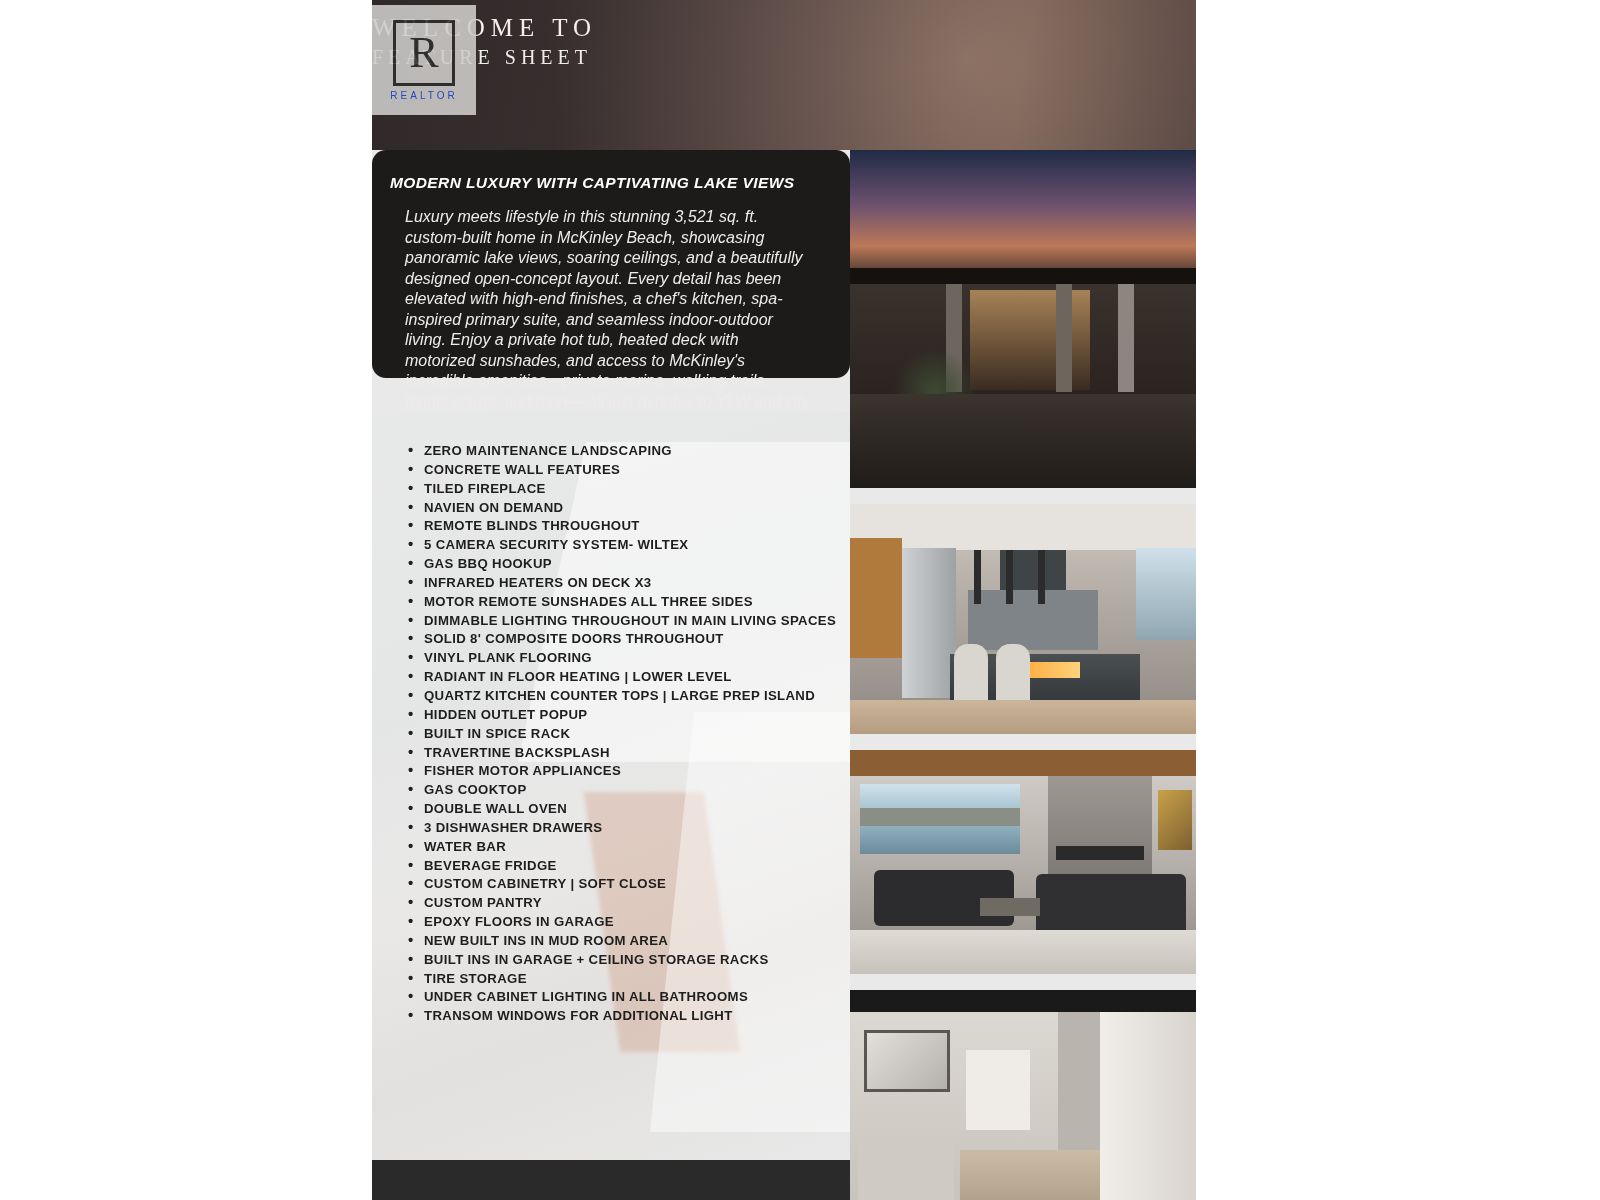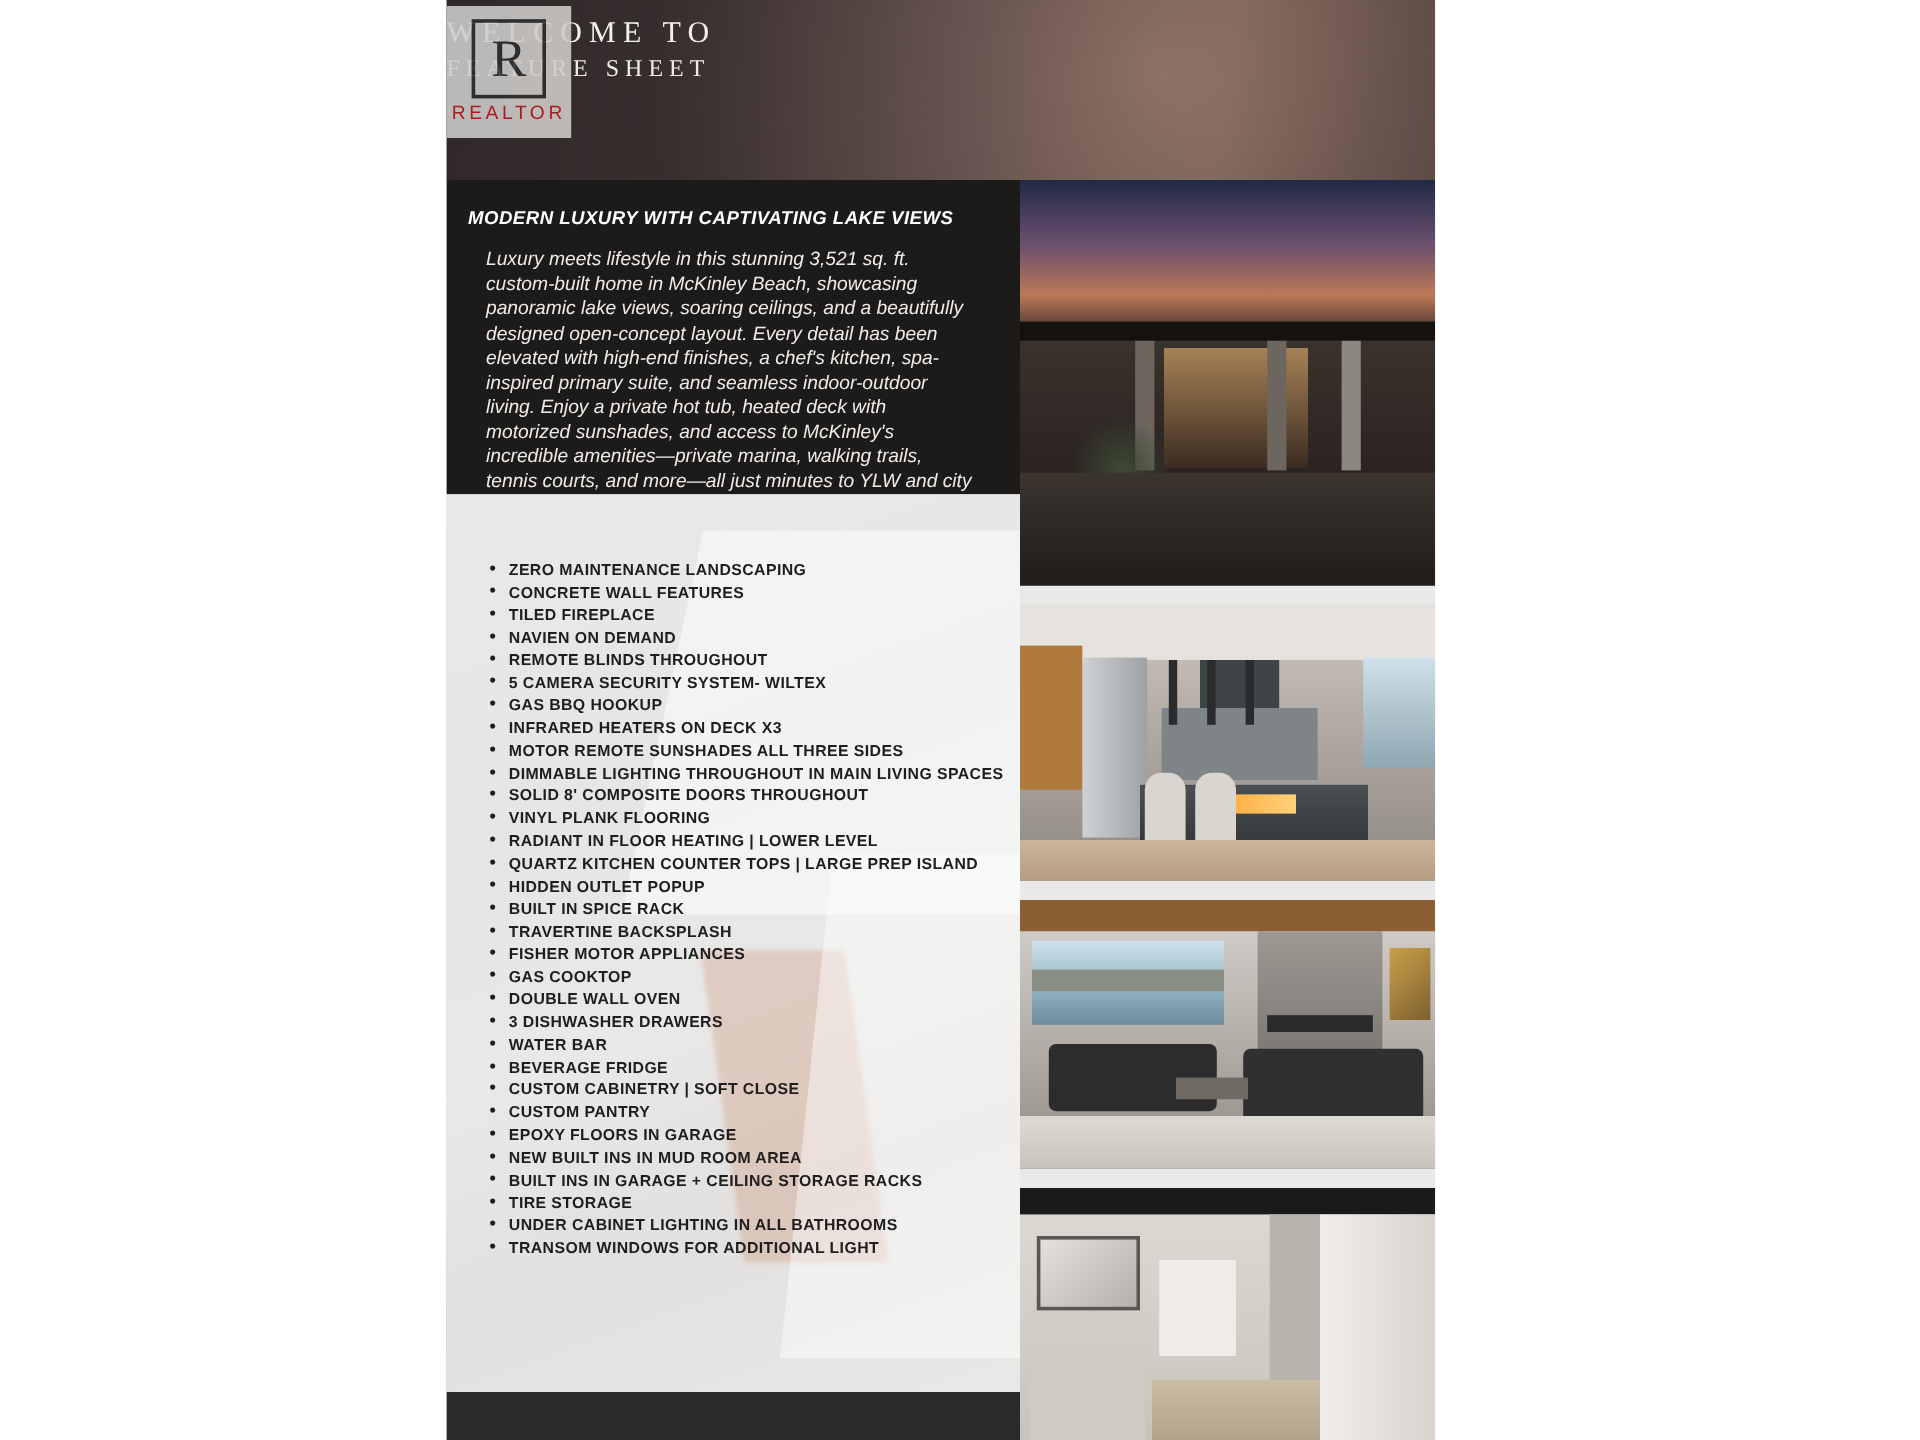--- a/index.html
+++ b/index.html
@@ -92,35 +92,36 @@
     width: 56px; height: 60px;
     border: 3px solid #2f2f2f;
     display: flex; align-items: center; justify-content: center;
     font-family: "Liberation Serif", serif;
     font-size: 44px;
     color: #2f2f2f;
     line-height: 1;
   }
   .realtor-logo .rlabel {
     margin-top: 4px;
-    font-size: 16px;
+    font-size: 10px;
     letter-spacing: 3px;
-    color: #b91c1c;
+    color: #1d4ed8;
     font-family: "Liberation Sans", sans-serif;
   }
 
   
   .desc {
     position: absolute;
     left: 0; top: 150px;
-    width: 478px; height: 262px;
+    width: 478px; height: 228px;
     background: #1d1b1a;
     color: #eceae8;
     padding: 24px 22px 0 18px;
     box-sizing: border-box;
+    border-radius: 14px;
   }
   .desc h2 {
     margin: 0 0 6px 0;
     font-size: 15.5px;
     font-style: italic;
     font-weight: bold;
     letter-spacing: 0.4px;
     color: #ffffff;
   }
   .desc p {
@@ -163,21 +164,21 @@
   .bottom-bar {
     position: absolute;
     left: 0; top: 1160px;
     width: 478px; height: 40px;
     background: #2a2a2a;
   }
 
   
   .features {
     position: absolute;
-    left: 20px; top: 466px;
+    left: 20px; top: 442px;
     width: 450px;
     margin: 0;
     padding: 0 0 0 30px;
     list-style: none;
   }
   .features li {
     position: relative;
     font-size: 13.2px;
     font-weight: bold;
     letter-spacing: 0.35px;

